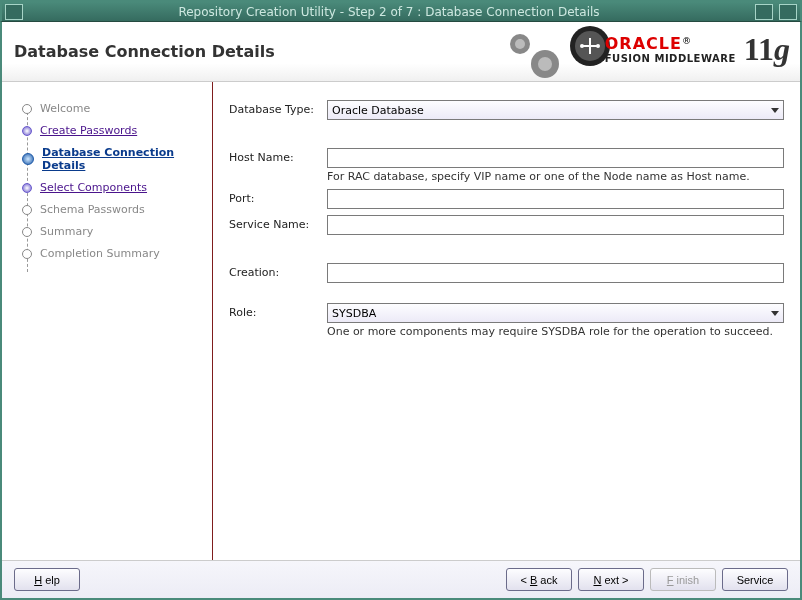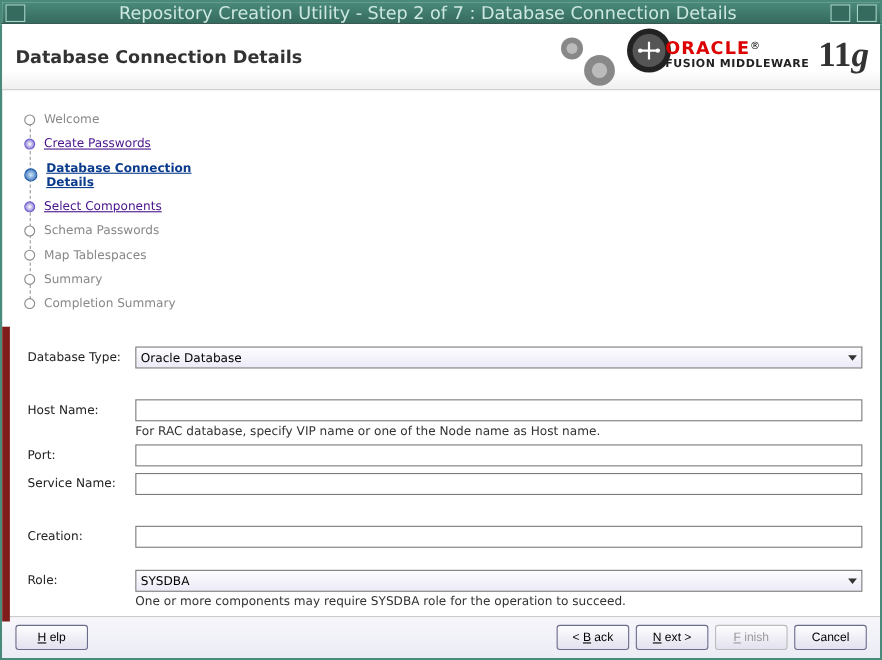--- a/index.html
+++ b/index.html
@@ -12,21 +12,21 @@
     overflow: hidden;
   }
   .titlebar {
     height: 22px;
     background: linear-gradient(#4a8a7a, #356b5f);
     border: 2px solid #4a8a7a;
     border-bottom: 1px solid #254a40;
     color: #cde8e0;
     display: flex;
     align-items: center;
-    font-size: 16px;
+    font-size: 12px;
     position: relative;
   }
   .titlebar .tb-left, .titlebar .tb-right {
     width: 18px; height: 16px;
     border: 1px solid #a7d4c7;
     margin: 0 3px;
     background: #356b5f;
   }
   .titlebar .tb-title {
     flex: 1;
@@ -68,21 +68,20 @@
     line-height: 1.1;
     margin-left: 25px;
   }
   .logo-oracle { color: #d00; font-weight: bold; font-size: 16px; letter-spacing: 1px; }
   .logo-fm { color: #222; font-weight: bold; font-size: 10px; letter-spacing:0.5px; }
   .header-logo-wrap { display:flex; align-items:center; gap:8px; }
 
   .body {
     display: flex;
     height: 478px;
-    flex-direction: column;
   }
   .sidebar {
     width: 210px;
     padding: 20px 6px 6px 20px;
     position: relative;
   }
   .step-line {
     position: absolute;
     left: 25px;
     top: 25px;
@@ -105,21 +104,21 @@
     flex-shrink:0;
   }
   .bullet.done { background: radial-gradient(#fff,#6a5acd); border-color:#6a5acd;}
   .bullet.current { background: radial-gradient(#cfe8ff,#1e5aa8); border-color:#1e5aa8; width:12px;height:12px;}
   .step-label { color:#888; }
   .step-label.link { color:#4a148c; text-decoration: underline; cursor:pointer;}
   .step-label.current { color:#0a3b8c; font-weight:bold; text-decoration:underline;}
 
   .main {
     flex: 1;
-    border-left: 7px solid #7f1d1d;
+    border-left: 1px solid #7f1d1d;
     padding: 18px 16px 6px 16px;
     display:flex;
     flex-direction:column;
   }
   .form-row {
     display:flex;
     align-items:flex-start;
     margin-bottom: 6px;
   }
   .form-label {
@@ -244,24 +243,20 @@
       <div class="step">
         <span class="bullet done"></span>
         <span class="step-label link">Select Components</span>
       </div>
       <div class="step">
         <span class="bullet"></span>
         <span class="step-label">Schema Passwords</span>
       </div>
       <div class="step">
         <span class="bullet"></span>
-        <span class="step-label">Map Tablespaces</span>
-      </div>
-      <div class="step">
-        <span class="bullet"></span>
         <span class="step-label">Summary</span>
       </div>
       <div class="step">
         <span class="bullet"></span>
         <span class="step-label">Completion Summary</span>
       </div>
     </div>
 
     <div class="main">
 
@@ -341,17 +336,17 @@
     <button class="btn">
         <span class="mn">N</span>
         <span>ext</span> 
         <span>&gt;</span>
       </button>
     <button class="btn" disabled="">
         <span class="mn">F</span>
         <span>inish</span>
       </button>
     <button class="btn">
-        <span>Cancel</span>
+        <span>Service</span>
       </button>
   </div>
 
 </div>
 
 </body></html>

